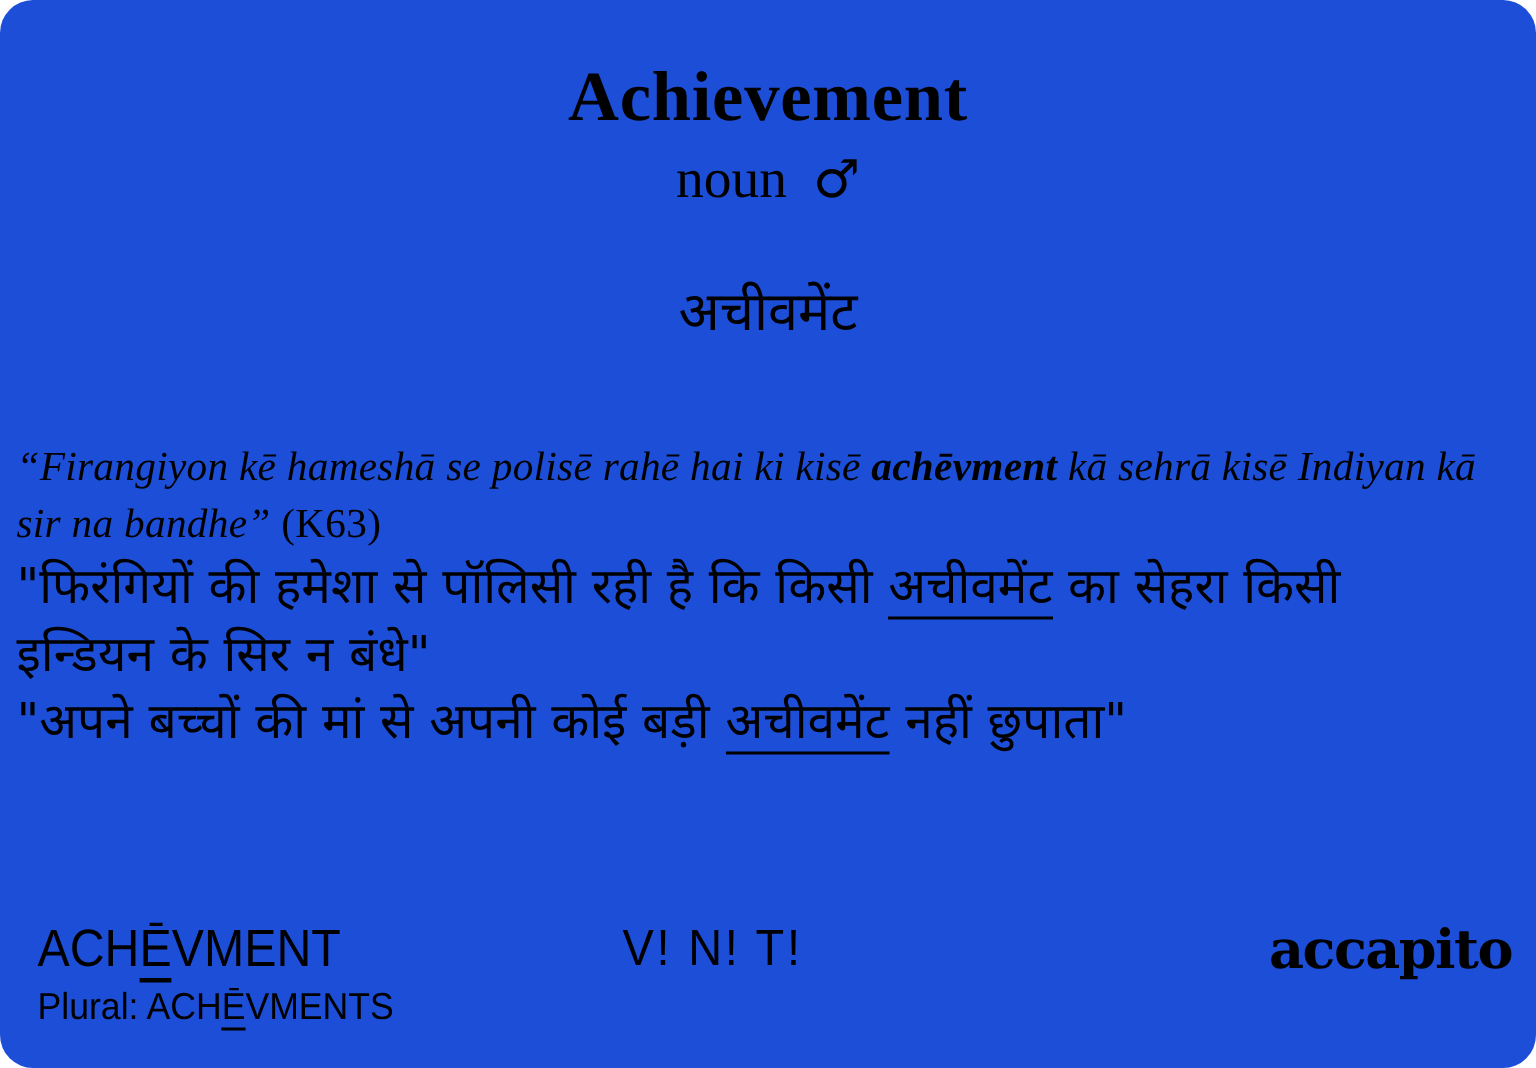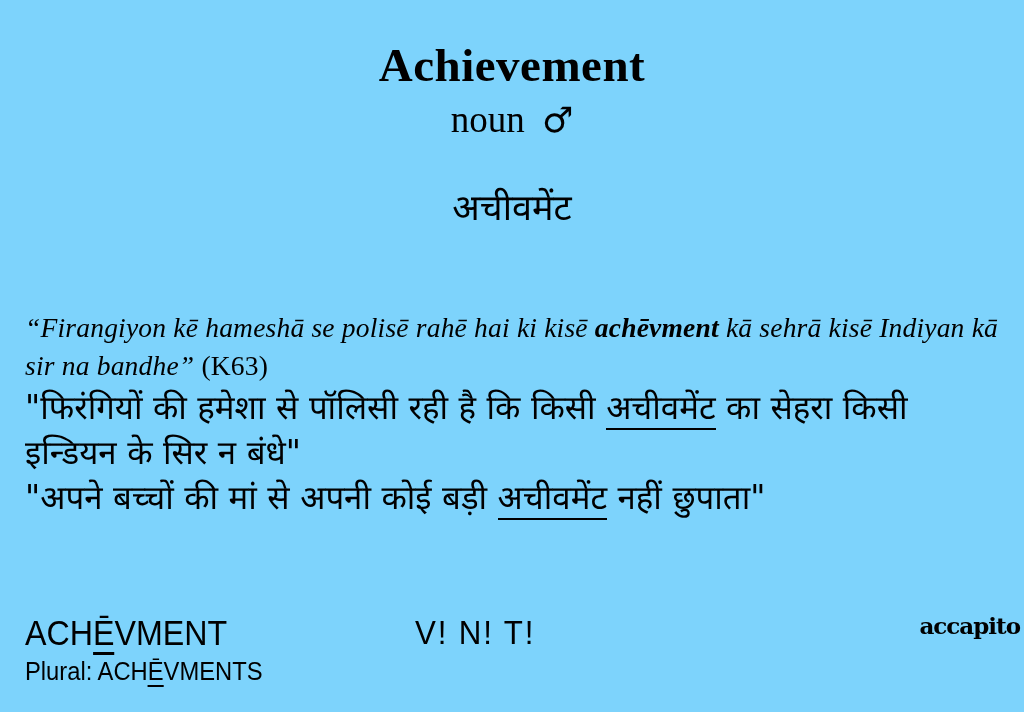--- a/index.html
+++ b/index.html
@@ -4,24 +4,25 @@
 <style>
   html, body {
     margin: 0;
     padding: 0;
     background: #ffffff;
   }
   .page {
     position: relative;
     width: 1024px;
     height: 712px;
-    background: #7dd3fc;
+    background: #1d4ed8;
     color: #000000;
     overflow: hidden;
     font-family: "Liberation Serif", serif;
+    border-radius: 22px;
   }
 
   
   .title {
     position: absolute;
     top: 38px;
     left: 0;
     width: 100%;
     text-align: center;
     font-family: "Liberation Serif", serif;
@@ -50,23 +51,22 @@
     width: 100%;
     text-align: center;
     font-family: "DejaVu Sans", sans-serif;
     font-size: 36px;
   }
 
   
   .body-block {
     position: absolute;
     top: 292px;
-    left: 25px;
+    left: 11px;
     width: 980px;
-    margin-top: 17px;
   }
   .roman-quote {
     margin: 0;
     font-family: "Liberation Serif", serif;
     font-style: italic;
     font-size: 27.5px;
     line-height: 1.38;
     letter-spacing: 0.2px;
   }
   .roman-quote b {
@@ -117,25 +117,25 @@
     left: 415px;
     top: 613px;
     font-family: "Liberation Sans", sans-serif;
     font-size: 34px;
     letter-spacing: 2px;
     transform: scaleX(0.92);
     transform-origin: left;
   }
   .accapito {
     position: absolute;
-    right: 4px;
+    right: 16px;
     top: 612px;
     font-family: "DejaVu Serif", serif;
     font-weight: bold;
-    font-size: 23px;
+    font-size: 36px;
     letter-spacing: -1px;
   }
 </style>
 </head>
 <body>
 
 <div class="page">
 
   <div class="title">Achievement</div>
 

